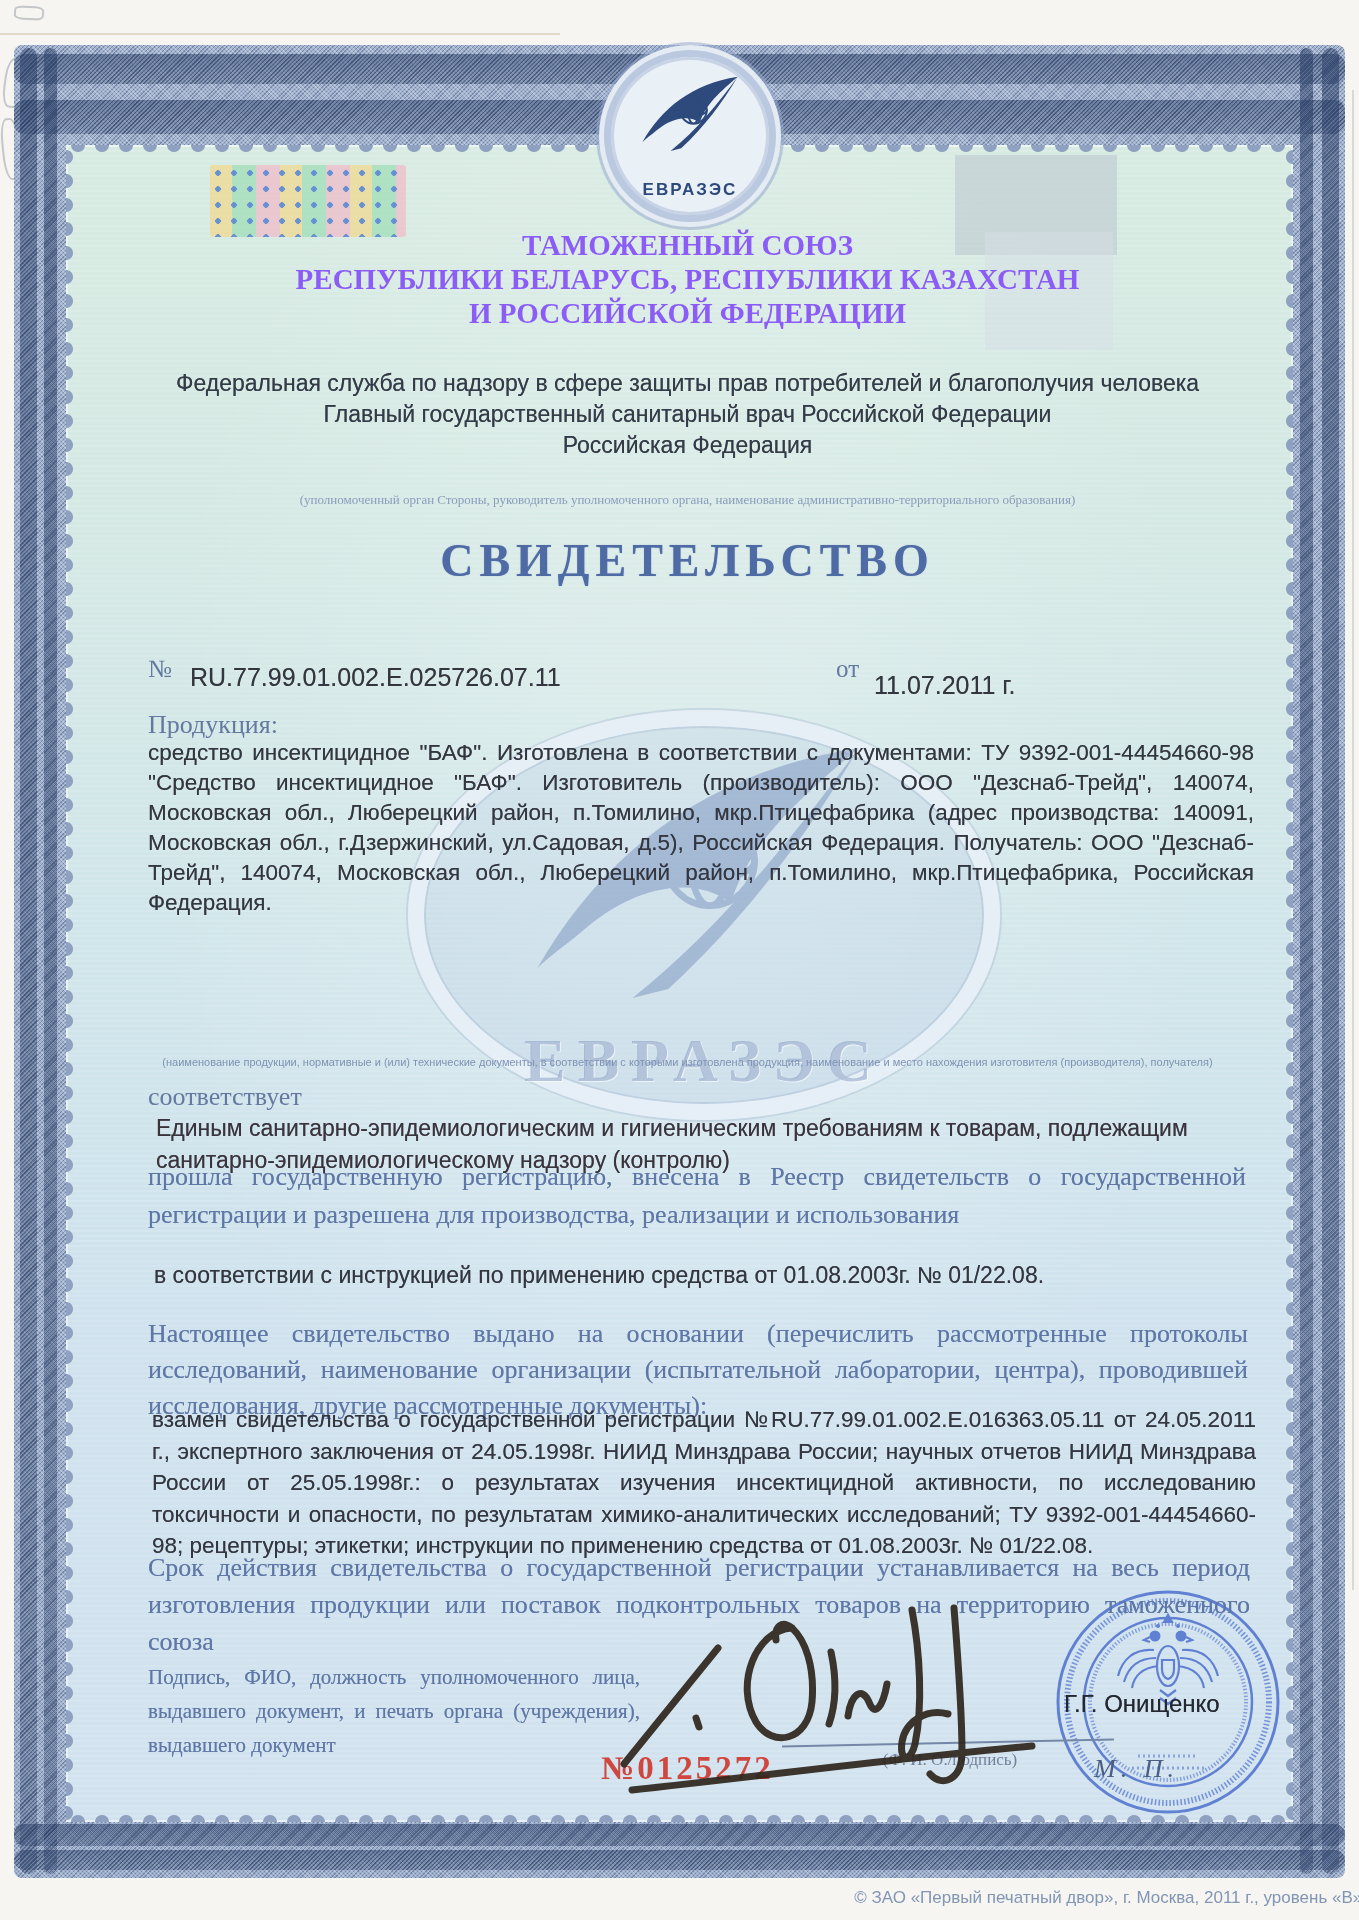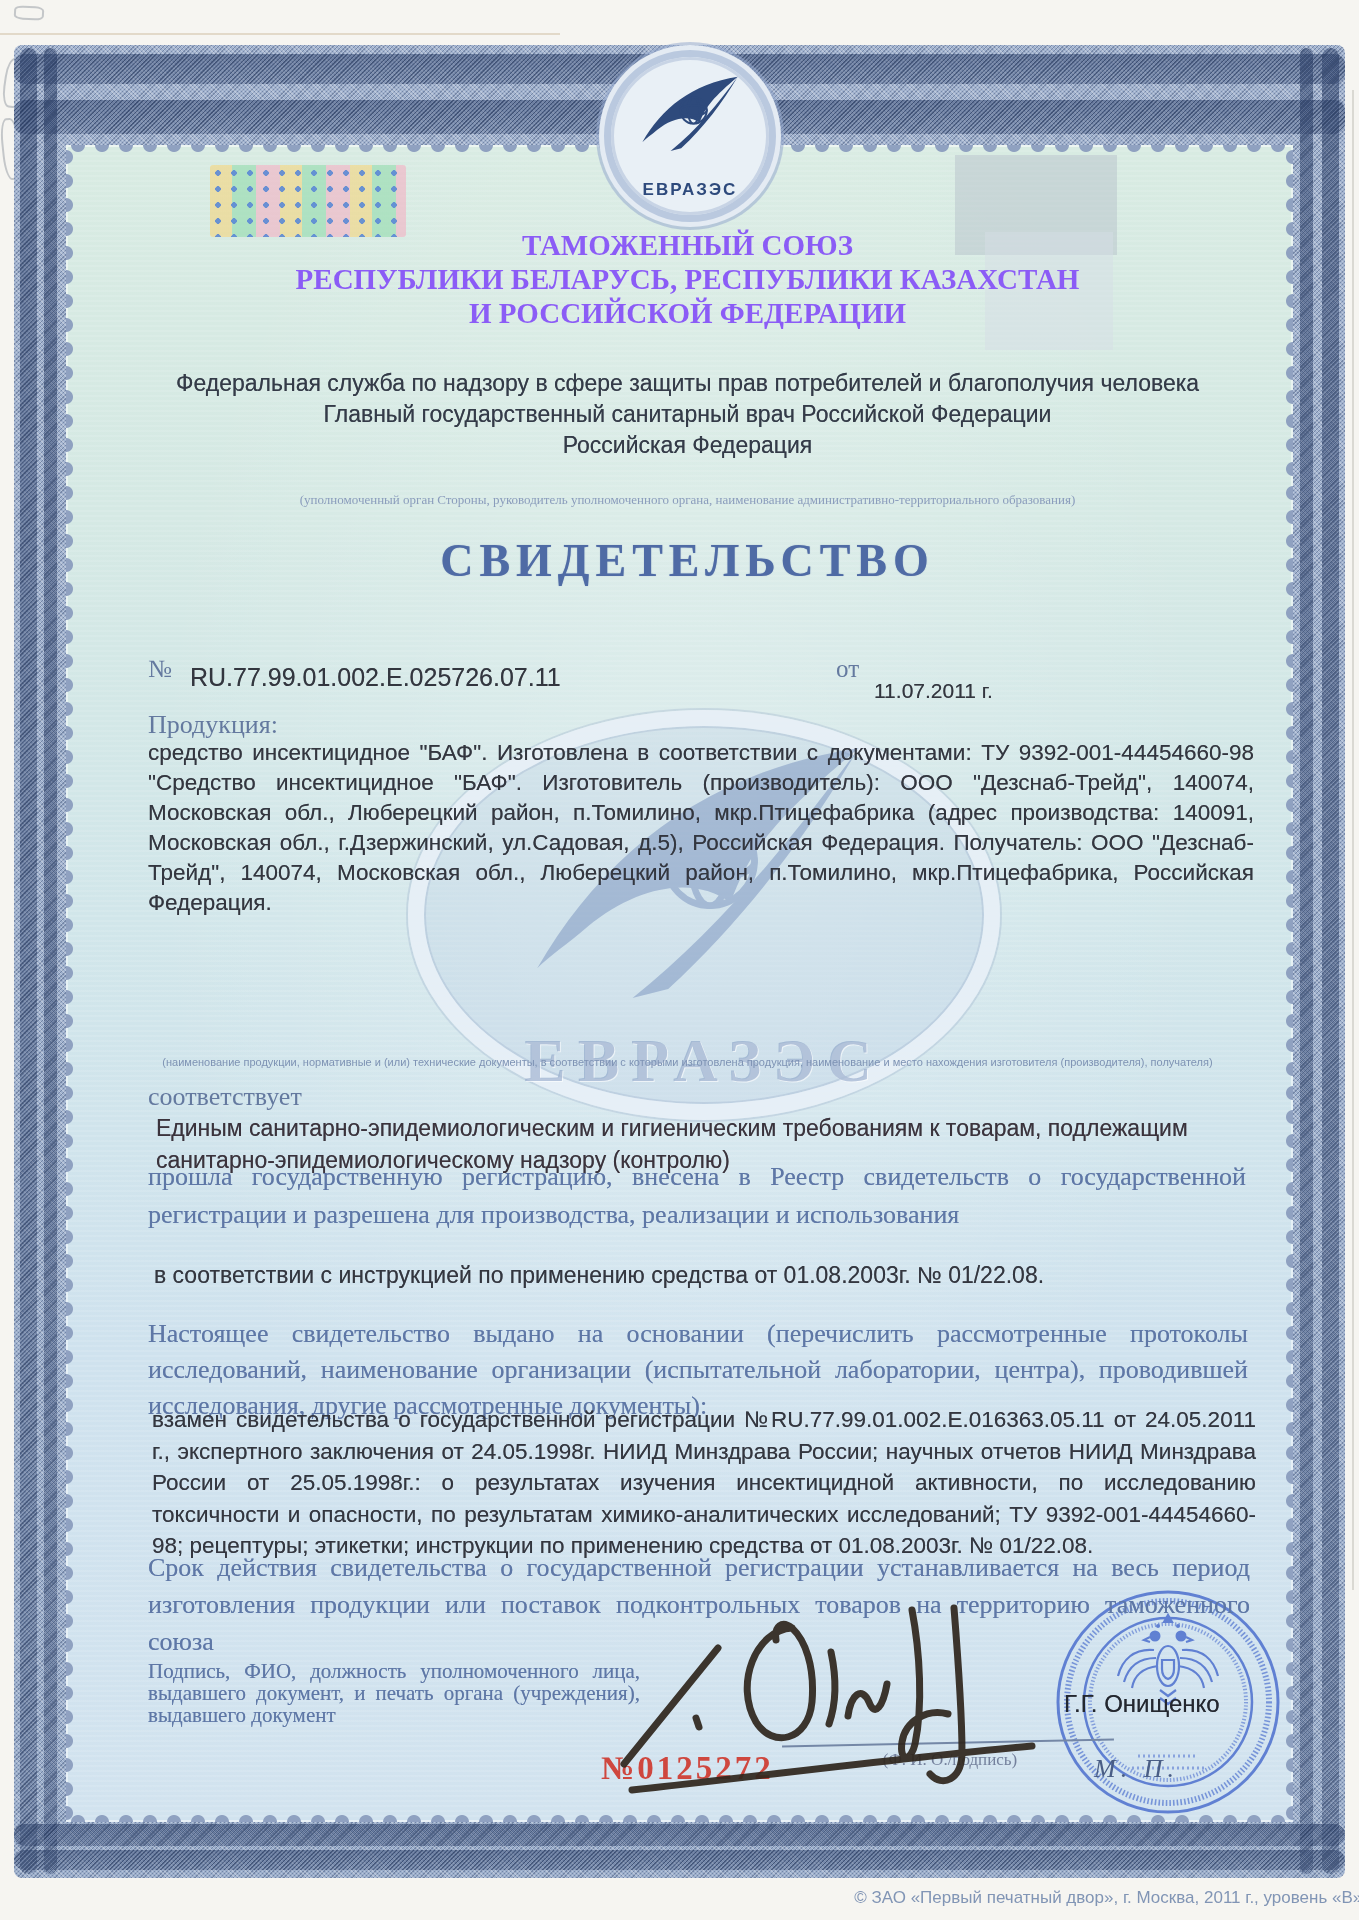--- a/index.html
+++ b/index.html
@@ -162,40 +162,40 @@
   <div class="abs center agency" style="top:399px">Главный государственный санитарный врач Российской Федерации</div>
   <div class="abs center agency" style="top:430px">Российская Федерация</div>
   <div class="abs center cap serif" style="top:492px">(уполномоченный орган Стороны, руководитель уполномоченного органа, наименование административно-территориального образования)</div>
 
   <div class="abs center title serif" style="top:534px">СВИДЕТЕЛЬСТВО</div>
 
   <div class="abs numrow" style="top:655px;left:0;width:100%;height:40px;z-index:10">
     <span class="bluelab serif" style="left:148px;top:0">№</span>
     <span class="dark" style="left:190px;top:8px;font-size:25px">RU.77.99.01.002.Е.025726.07.11</span>
     <span class="bluelab serif" style="left:836px;top:0">от</span>
-    <span class="dark" style="left:874px;top:24px;font-size:21px">11.07.2011 г.</span>
+    <span class="dark" style="left:874px;top:16px;font-size:25px">11.07.2011 г.</span>
   </div>
 
   <div class="abs bluelab serif" style="top:710px;left:148px;font-size:26px">Продукция:</div>
   <div class="abs dark" style="top:738px;left:148px;width:1106px;font-size:22.5px;line-height:30px;text-align:justify">средство инсектицидное "БАФ". Изготовлена в соответствии с документами: ТУ 9392-001-44454660-98 "Средство инсектицидное "БАФ". Изготовитель (производитель): ООО "Дезснаб-Трейд", 140074, Московская обл., Люберецкий район, п.Томилино, мкр.Птицефабрика (адрес производства: 140091, Московская обл., г.Дзержинский, ул.Садовая, д.5), Российская Федерация.  Получатель: ООО "Дезснаб-Трейд", 140074, Московская обл., Люберецкий район, п.Томилино, мкр.Птицефабрика, Российская Федерация.</div>
 
   <div class="abs center cap" style="top:1056px;font-size:11px;color:#7e93b4">(наименование продукции, нормативные и (или) технические документы, в соответствии с которыми изготовлена продукция, наименование и место нахождения изготовителя (производителя), получателя)</div>
 
   <div class="abs bluelab serif" style="top:1082px;left:148px;font-size:26px">соответствует</div>
   <div class="abs dark" style="top:1112px;left:156px;width:1086px;line-height:32px;color:#3b333c">Единым санитарно-эпидемиологическим и гигиеническим требованиям к товарам, подлежащим санитарно-эпидемиологическому надзору (контролю)</div>
 
   <div class="abs bluepar serif" style="top:1158px;left:148px;width:1098px;line-height:38px">прошла государственную регистрацию, внесена в Реестр свидетельств о государственной регистрации и разрешена для производства, реализации и использования</div>
   <div class="abs dark" style="top:1262px;left:154px">в соответствии с инструкцией по применению средства от 01.08.2003г. № 01/22.08.</div>
 
   <div class="abs bluepar serif" style="top:1316px;left:148px;width:1100px;line-height:36px">Настоящее свидетельство выдано на основании (перечислить рассмотренные протоколы исследований, наименование организации (испытательной лаборатории, центра), проводившей исследования, другие рассмотренные документы):</div>
   <div class="abs dark" style="top:1404px;left:152px;width:1104px;font-size:22.5px;line-height:31.5px;text-align:justify">взамен свидетельства о государственной регистрации №RU.77.99.01.002.Е.016363.05.11 от 24.05.2011 г., экспертного заключения от 24.05.1998г. НИИД Минздрава России; научных отчетов НИИД Минздрава России от 25.05.1998г.: о результатах изучения инсектицидной активности, по исследованию токсичности и опасности, по результатам химико-аналитических исследований; ТУ 9392-001-44454660-98; рецептуры; этикетки; инструкции по применению средства от 01.08.2003г. № 01/22.08.</div>
 
   <div class="abs bluepar serif" style="top:1549px;left:148px;width:1102px;line-height:37px">Срок действия свидетельства о государственной регистрации устанавливается на весь период изготовления продукции или поставок подконтрольных товаров на территорию таможенного союза</div>
 
-  <div class="abs bluepar serif" style="top:1660px;left:148px;width:492px;font-size:21px;line-height:22px">Подпись, ФИО, должность уполномоченного лица, выдавшего документ, и печать органа (учреждения), выдавшего документ</div>
+  <div class="abs bluepar serif" style="top:1660px;left:148px;width:492px;font-size:21px;line-height:34px">Подпись, ФИО, должность уполномоченного лица, выдавшего документ, и печать органа (учреждения), выдавшего документ</div>
 
   <div class="sig-line"></div>
   <div class="sig-cap serif">(Ф. И. О./подпись)</div>
   <div class="signer">Г.Г. Онищенко</div>
 
   <svg class="sig" viewBox="0 0 450 250" fill="none" stroke="#2f261d" stroke-width="7" stroke-linecap="round" opacity="0.92">
     <path d="M28,208 L122,92"></path>
     <path d="M100,162 l3,9"></path>
     <path d="M196,72 C160,74 138,128 160,166 C176,192 212,186 216,146 C219,110 209,84 196,72 C186,64 178,70 180,84"></path>
     <path d="M235,96 C241,124 240,148 233,168"></path>

